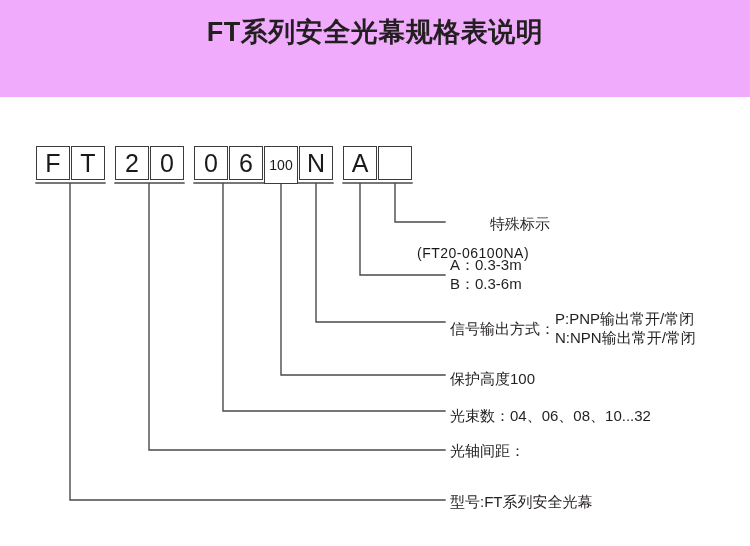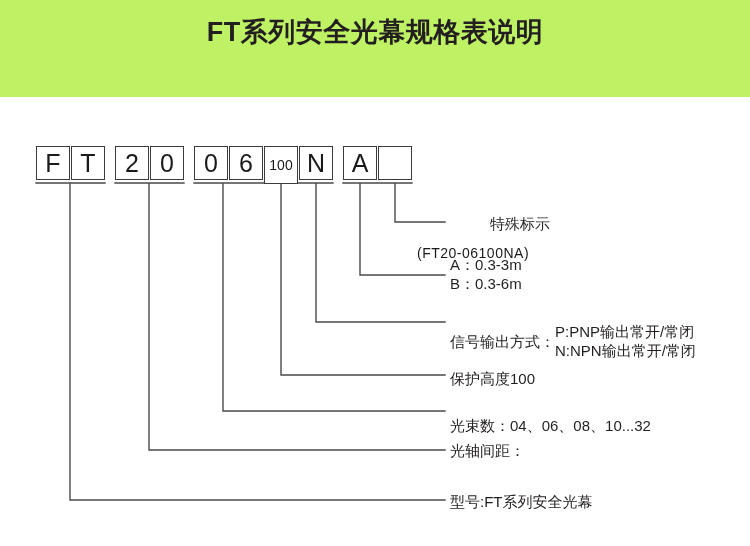--- a/index.html
+++ b/index.html
@@ -11,21 +11,21 @@
     width: 750px;
     height: 546px;
     font-family: "Liberation Sans", "DejaVu Sans", sans-serif;
     color: #231f20;
     overflow: hidden;
     position: relative;
   }
   .header-band {
     width: 750px;
     height: 97px;
-    background: #bef264;
+    background: #f0abfc;
     box-sizing: border-box;
     padding-top: 14px;
     text-align: center;
   }
   .title-cn {
     font-size: 27px;
     font-weight: bold;
     letter-spacing: 0.5px;
     color: #231f20;
     line-height: 36px;
@@ -139,33 +139,33 @@
       </div>
     </div>
   <div id="labels-layer">
       <div class="lbl" style="left: 450px; top: 117px; margin-left: 40px;">
         <div>特殊标示</div>
       </div>
       <div class="lbl" style="left: 450px; top: 158px;">
         <div>A：0.3-3m</div>
         <div>B：0.3-6m</div>
       </div>
-      <div class="lbl" style="left: 450px; top: 225px;">
+      <div class="lbl" style="left: 450px; top: 212px;">
         <div class="lbl-row">
           <span>信号输出方式：</span>
           <span class="lbl-stack">
             <div>P:PNP输出常开/常闭</div>
             <div>N:NPN输出常开/常闭</div>
           </span>
         </div>
       </div>
       <div class="lbl" style="left: 450px; top: 272px;">
         <div>保护高度100</div>
       </div>
-      <div class="lbl" style="left: 450px; top: 319px;">
+      <div class="lbl" style="left: 450px; top: 309px;">
         <div>光束数：04、06、08、10...32</div>
       </div>
       <div class="lbl" style="left: 450px; top: 344px;">
         <div>光轴间距：</div>
       </div>
       <div class="lbl" style="left: 450px; top: 395px;">
         <div>型号:FT系列安全光幕</div>
       </div>
     </div>
   <div class="ref-code" id="ref-code" style="left:417px; top:148px;">(FT20-06100NA)</div>

